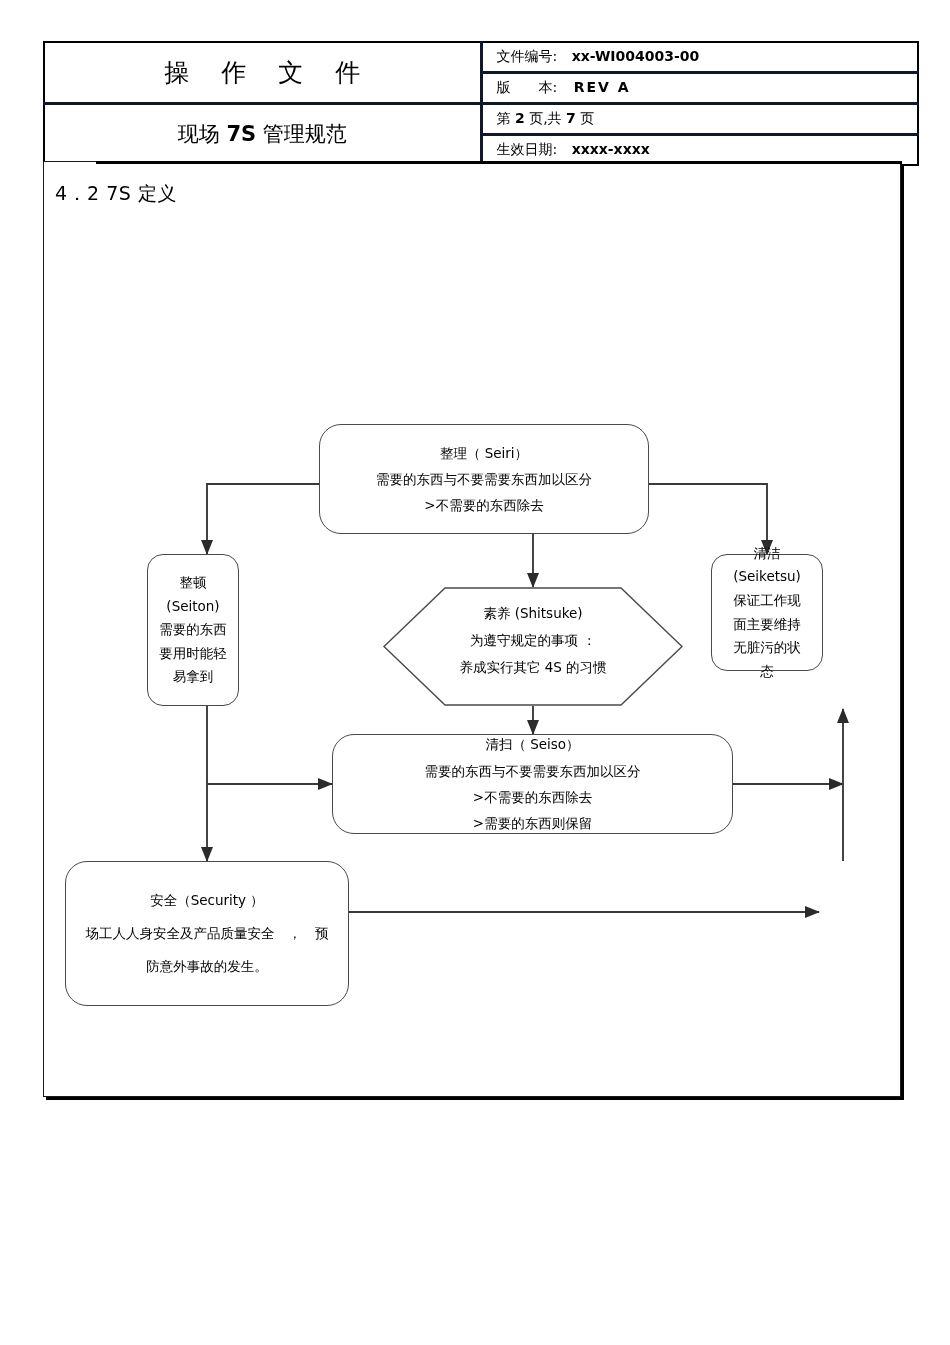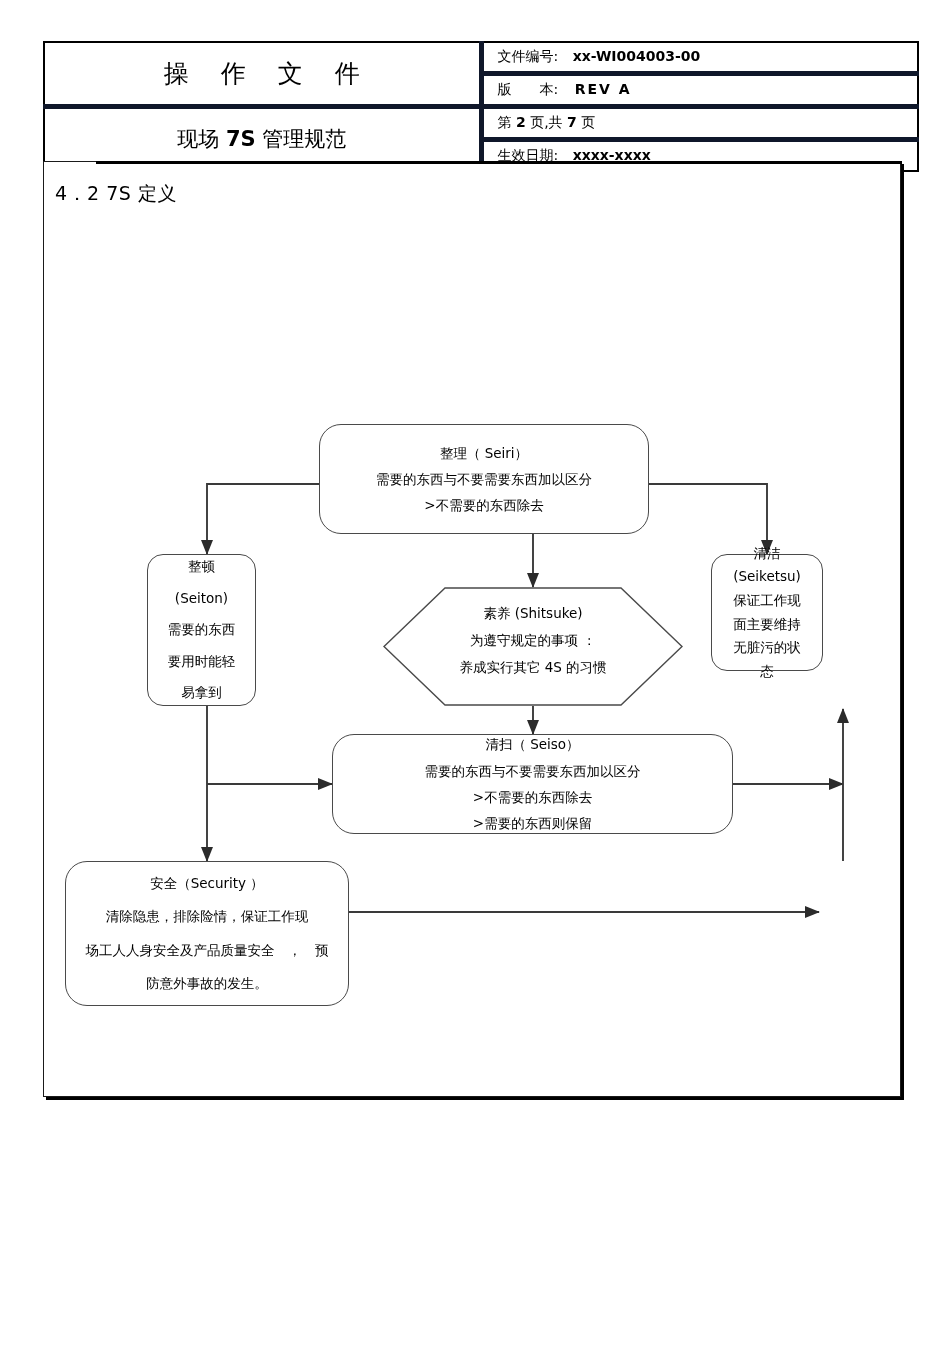--- a/index.html
+++ b/index.html
@@ -19,21 +19,21 @@
   
   .header-table {
     position: absolute;
     left: 43px;
     top: 41px;
     width: 876px;
     border-collapse: collapse;
     table-layout: fixed;
   }
   .header-table td {
-    border: 5px solid #0f172a;
+    border: 3px solid #0f172a;
     padding: 0;
     vertical-align: middle;
   }
   .hdr-outer-top { border-top: 2px solid #000 !important; }
   .hdr-outer-left { border-left: 2px solid #000 !important; }
   .hdr-outer-right { border-right: 2px solid #000 !important; }
   .hdr-outer-bottom { border-bottom: 2px solid #000 !important; }
 
   .cell-doc-title {
     height: 58px;
@@ -55,21 +55,21 @@
   .meta-cell {
     height: 28px;
     font-size: 14px;
     padding-left: 14px !important;
     white-space: nowrap;
   }
   .meta-cell .lbl { font-weight: 400; text-align: right; }
   .meta-cell .val { font-weight: 700; }
   .meta-rev .val { letter-spacing: 2px; padding-left: 12px; }
   .meta-docno .val { padding-left: 10px; }
-  .meta-date .val { padding-left: 10px; text-decoration: underline; }
+  .meta-date .val { padding-left: 10px; }
   .meta-page { letter-spacing: 0px; }
   .meta-page b { font-weight: 700; }
   .row-sep-thick { border-bottom: 2px solid #000 !important; }
 
   
   .content-frame {
     position: absolute;
     left: 43px;
     top: 161px;
     width: 858px;
@@ -244,21 +244,21 @@
       <path d="M164,751 L776,751" marker-end="url(#ah)"></path>
     </g>
   </svg>
 
   <div class="node node-rounded" style="left:276px; top:263px; width:330px; height:110px;">
     <div class="title">整理（ Seiri）</div>
     <div class="line">需要的东西与不要需要东西加以区分</div>
     <div class="line">&gt;不需要的东西除去</div>
   </div>
 
-  <div class="node node-rounded-sm vnarrow" style="left:104px; top:393px; width:109px; height:152px;justify-content:space-between;">
+  <div class="node node-rounded-sm vnarrow" style="left:104px; top:393px; width:92px; height:152px;">
     <div class="title">整顿</div>
     <div class="line">(Seiton)</div>
     <div class="line">需要的东西</div>
     <div class="line">要用时能轻</div>
     <div class="line">易拿到</div>
   </div>
 
   <div class="hex-wrap" style="left:340px; top:426px; width:300px; height:107px;">
     <svg width="300" height="119" viewBox="0 0 300 119">
       <polygon points="62,1 238,1 299,59.5 238,118 62,118 1,59.5" fill="#ffffff" stroke="#4a4a4a" stroke-width="1.4"></polygon>
@@ -281,19 +281,18 @@
 
   <div class="node node-rounded" style="left:289px; top:573px; width:401px; height:100px;">
     <div class="title">清扫（ Seiso）</div>
     <div class="line">需要的东西与不要需要东西加以区分</div>
     <div class="line">&gt;不需要的东西除去</div>
     <div class="line">&gt;需要的东西则保留</div>
   </div>
 
   <div class="node node-rounded" style="left:22px; top:700px; width:284px; height:145px; line-height:2.45;">
     <div class="title">安全（Security ）</div>
-    <div class="line">清除隐患，排除险情，保证工作现</div>
     <div class="line">场工人人身安全及产品质量安全　，　预</div>
     <div class="line">防意外事故的发生。</div>
   </div>
 
 
 </div>
 
 </body></html>

